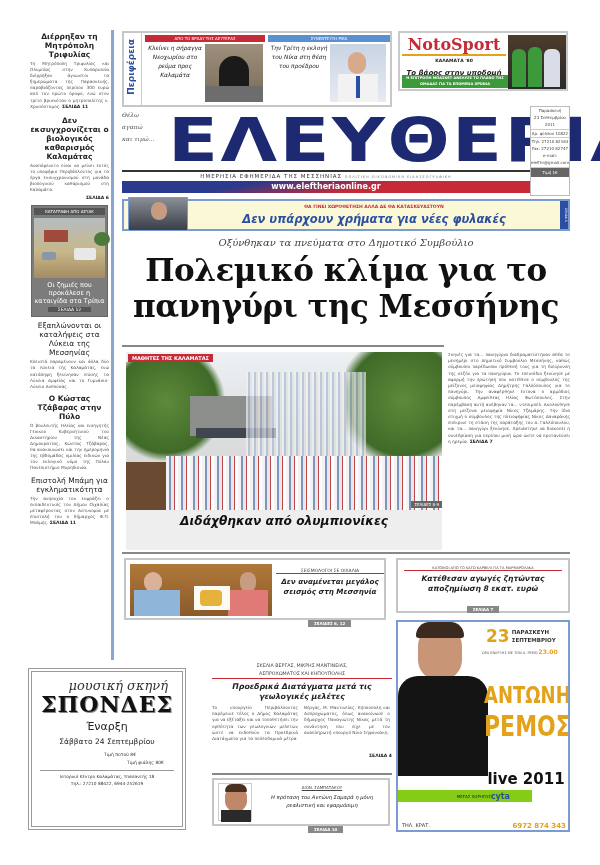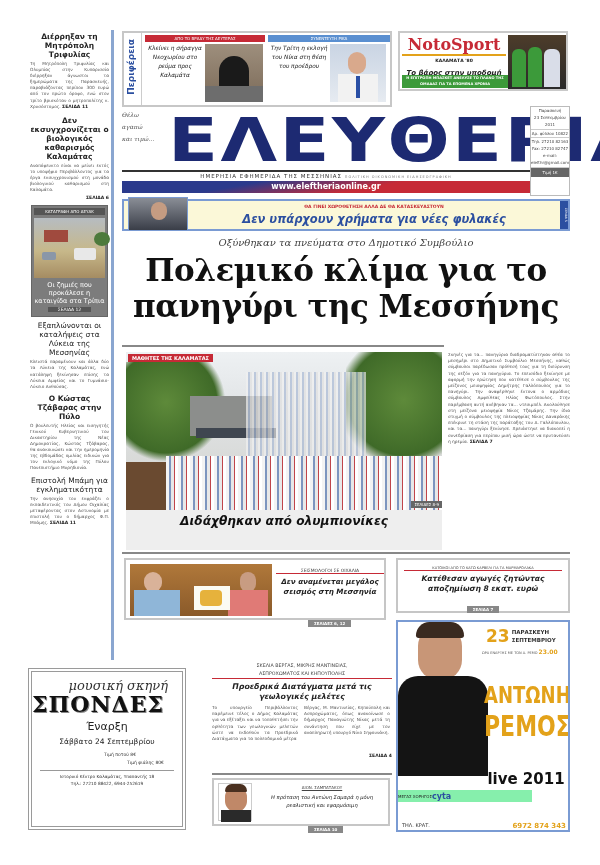--- a/index.html
+++ b/index.html
@@ -224,34 +224,34 @@
     </div>
     <div style="position:absolute;left:84px;top:26px;font-size:3.5px;color:#555">
       <span>ΩΡΑ ΕΝΑΡΞΗΣ ΜΕ ΤΟΝ Α. ΡΕΜΟ</span>
       <span style="color:#e3a21a;font-weight:bold;font-size:6px">23.00</span>
     </div>
     <div style="position:absolute;left:86px;top:58px;width:84px;text-align:center;font-weight:bold;color:#e3a21a;font-size:22px;line-height:24px;transform:scaleY(1.3);transform-origin:0 0">
       <div style="font-size:18px">ΑΝΤΩΝΗΣ</div>
       <div>ΡΕΜΟΣ</div>
     </div>
     <div style="position:absolute;left:86px;top:148px;width:84px;text-align:center;font-weight:bold;font-size:15px;color:#111">live 2011</div>
-    <div style="position:absolute;left:0;top:168px;width:134px;height:12px;background:#86efac;display:flex;align-items:center;justify-content:flex-start;font-size:4px">
+    <div style="position:absolute;left:0;top:168px;width:134px;height:12px;background:#84cc16;display:flex;align-items:center;justify-content:flex-end;font-size:4px">
       <span>ΜΕΓΑΣ ΧΟΡΗΓΟΣ</span>
       <span style="font-weight:bold;font-size:8px;color:#2b4fa0">cyta</span>
       <span style="width:22px"></span>
     </div>
     <div style="position:absolute;left:4px;top:200px;width:164px;font-size:5px;color:#333;display:flex;justify-content:space-between">
       <span>ΤΗΛ. ΚΡΑΤ.</span>
       <span style="color:#e3a21a;font-weight:bold;font-size:7px">6972 874 343</span>
     </div>
   </div>
 
   <div class="abs spondes">
     <div style="text-align:right;padding-right:14px;font-style:italic;font-family:'DejaVu Serif',serif;font-size:13px;margin-top:6px;color:#333">μουσική σκηνή</div>
-    <div style="font-family:'DejaVu Serif',serif;font-weight:bold;font-size:22px;letter-spacing:1px;color:#111;line-height:22px;text-shadow:1px 1px 0 #888">ΣΠΟΝΔΕΣ</div>
+    <div style="text-align:center;font-family:'DejaVu Serif',serif;font-weight:bold;font-size:22px;letter-spacing:1px;color:#111;line-height:22px;text-shadow:1px 1px 0 #888">ΣΠΟΝΔΕΣ</div>
     <div style="text-align:center;font-size:11px;margin-top:5px">Έναρξη</div>
     <div style="text-align:center;font-size:7.5px;margin-top:4px">Σάββατο 24 Σεπτεμβρίου</div>
     <div style="text-align:right;padding-right:46px;font-size:4.5px;margin-top:6px;color:#333">Τιμή ποτού 8€</div>
     <div style="text-align:right;padding-right:18px;font-size:4.5px;margin-top:3px;color:#333">Τιμή φιάλης 80€</div>
     <div style="height:1px;background:#999;margin:5px 8px 3px"></div>
     <div style="text-align:center;font-size:4.3px;color:#333">Ιστορικό Κέντρο Καλαμάτας, Υπαπαντής 18</div>
     <div style="text-align:center;font-size:4.3px;color:#333;margin-top:2px">Τηλ.: 27210 88422, 6944-252619</div>
   </div>
 
   <div class="abs decree">

